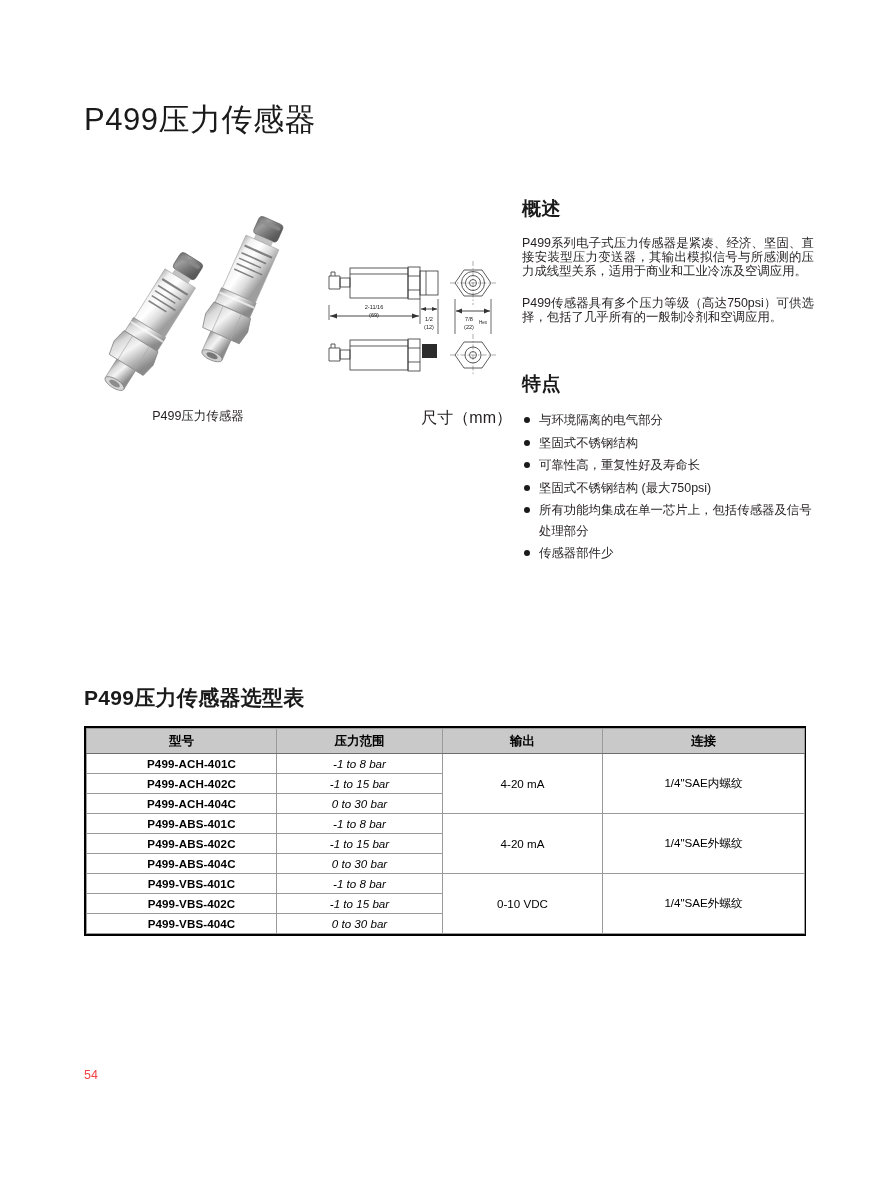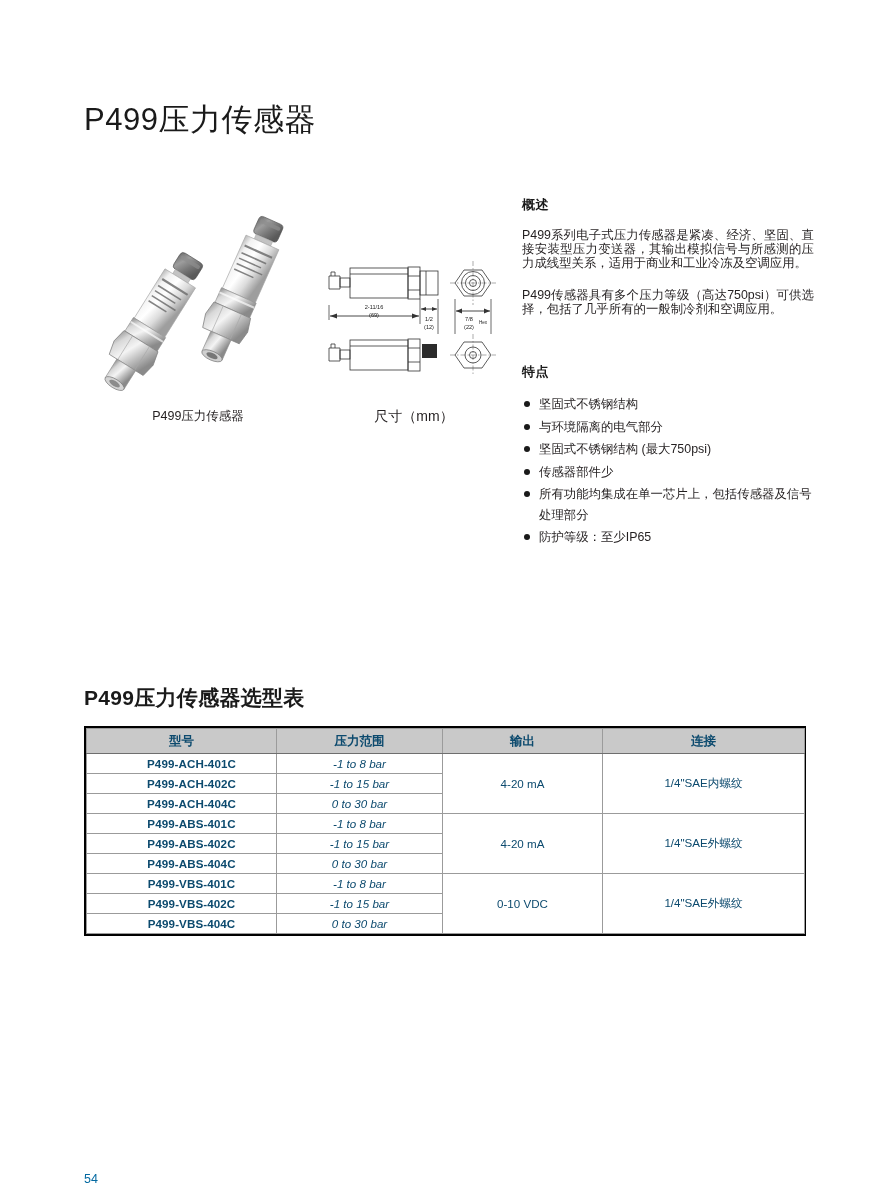--- a/index.html
+++ b/index.html
@@ -67,34 +67,34 @@
   .drawing-canvas {
     width: 100%;
     height: 100%;
     display: block;
   }
   .caption-dimension {
     position: absolute;
     left: 316px;
     top: 408px;
     width: 196px;
-    text-align: center;
-    font-size: 14px;
+    text-align: right;
+    font-size: 16px;
     color: #231f20;
   }
 
   
   .right-col {
     position: absolute;
     left: 522px;
     top: 196px;
     width: 292px;
   }
   .sec-heading {
-    font-size: 13px;
+    font-size: 19px;
     font-weight: bold;
     color: #1a1a1a;
     margin: 0 0 14px 0;
     letter-spacing: 0.5px;
   }
   .sec-heading.features {
     margin-top: 47px;
     margin-bottom: 13px;
   }
   .para {
@@ -152,21 +152,21 @@
     border-collapse: collapse;
     width: 100%;
     table-layout: fixed;
   }
   table.spec th,
   table.spec td {
     border: 1px solid #9b9b9b;
     text-align: center;
     vertical-align: middle;
     font-size: 11.6px;
-    color: #0c4a6e;
+    color: #000000;
     padding: 0;
     height: 19px;
   }
   table.spec thead th {
     background: #c9c9c9;
     font-weight: bold;
     font-size: 12.5px;
     height: 24px;
     border-bottom: 1px solid #6e6e6e;
   }
@@ -184,23 +184,23 @@
   }
   col.c-model { width: 190px; }
   col.c-range { width: 166px; }
   col.c-output { width: 160px; }
   col.c-conn { width: 202px; }
 
   
   .page-number {
     position: absolute;
     left: 84px;
-    top: 1172px;
+    top: 1068px;
     font-size: 12.5px;
-    color: #0369a1;
+    color: #ef4444;
   }
 </style>
 </head>
 <body>
 
 <div class="page">
 
   <div class="page-title">P499压力传感器</div>
 
   <div class="photo-block">
@@ -373,41 +373,41 @@
 
   <div class="right-col">
     <h2 class="sec-heading">概述</h2>
     <p class="para">P499系列电子式压力传感器是紧凑、经济、坚固、直接安装型压力变送器，其输出模拟信号与所感测的压力成线型关系，适用于商业和工业冷冻及空调应用。</p>
     <p class="para">P499传感器具有多个压力等级（高达750psi）可供选择，包括了几乎所有的一般制冷剂和空调应用。</p>
 
     <h2 class="sec-heading features">特点</h2>
     <ul class="feature-list">
       <li class="feature-item">
         <span class="feature-bullet"></span>
+        <span>与环境隔离的电气部分</span>
+      </li>
+      <li class="feature-item">
+        <span class="feature-bullet"></span>
         <span>坚固式不锈钢结构</span>
       </li>
       <li class="feature-item">
         <span class="feature-bullet"></span>
-        <span>与环境隔离的电气部分</span>
+        <span>可靠性高，重复性好及寿命长</span>
       </li>
       <li class="feature-item">
         <span class="feature-bullet"></span>
         <span>坚固式不锈钢结构 (最大750psi)</span>
       </li>
       <li class="feature-item">
         <span class="feature-bullet"></span>
+        <span>所有功能均集成在单一芯片上，包括传感器及信号处理部分</span>
+      </li>
+      <li class="feature-item">
+        <span class="feature-bullet"></span>
         <span>传感器部件少</span>
-      </li>
-      <li class="feature-item">
-        <span class="feature-bullet"></span>
-        <span>所有功能均集成在单一芯片上，包括传感器及信号处理部分</span>
-      </li>
-      <li class="feature-item">
-        <span class="feature-bullet"></span>
-        <span>防护等级：至少IP65</span>
       </li>
     </ul>
   </div>
 
   <div class="table-title">P499压力传感器选型表</div>
   <div class="table-wrap">
     <table class="spec">
       <colgroup>
         <col class="c-model">
           <col class="c-range">

